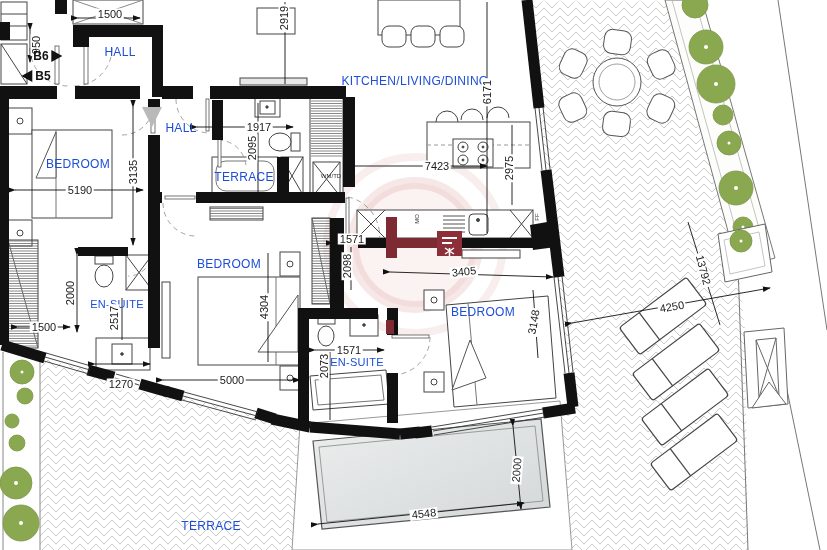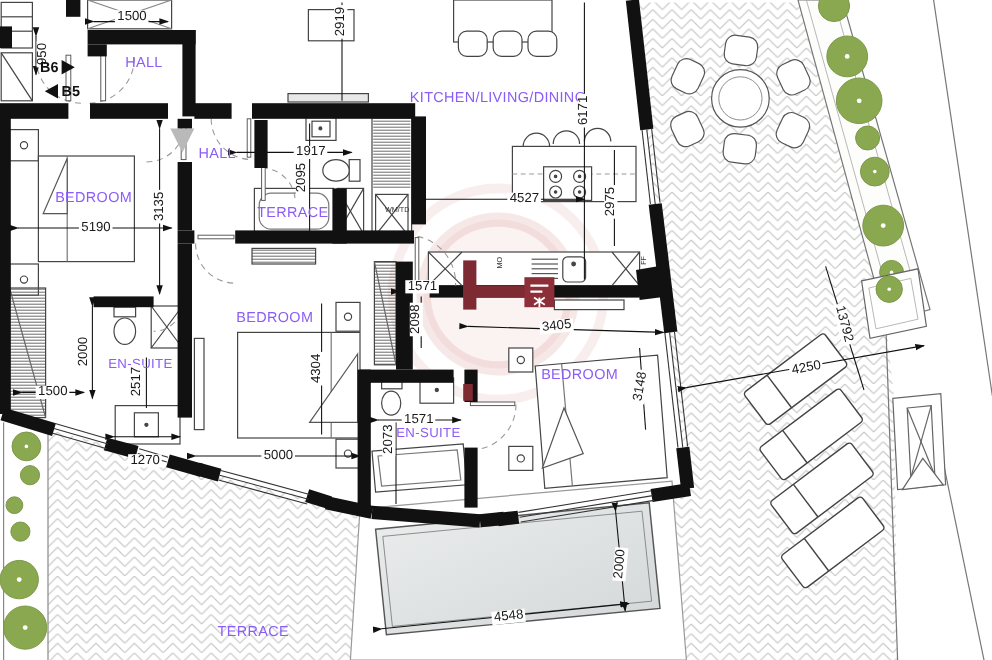--- a/index.html
+++ b/index.html
@@ -1,21 +1,21 @@
 <!DOCTYPE html>
 <html><head>
 <meta charset="utf-8">
 <style>
   html,body{margin:0;padding:0;background:#fff;}
   #plan{position:relative;width:827px;height:550px;overflow:hidden;background:#fff;
         font-family:"Liberation Sans",sans-serif;}
   #plan svg{position:absolute;left:0;top:0;}
   .lbl{position:absolute;transform:translate(-50%,-50%);white-space:nowrap;
        color:#1a1a1a;font-size:11px;background:#fff;padding:0 2px;line-height:1;}
-  .room{font-size:12px;background:transparent;letter-spacing:.3px;color:#8b5cf6;}
+  .room{font-size:12px;background:transparent;letter-spacing:.3px;color:#1d4ed8;}
   .tiny{font-size:6px;padding:0;background:transparent;color:#333;}
   .r90{transform:translate(-50%,-50%) rotate(-90deg);}
   .r80{transform:translate(-50%,-50%) rotate(-80deg);}
   .r75{transform:translate(-50%,-50%) rotate(75deg);}
   .rm10{transform:translate(-50%,-50%) rotate(-10deg);}
   .rm5{transform:translate(-50%,-50%) rotate(-6deg);}
   .r85{transform:translate(-50%,-50%) rotate(-85deg);}
   .unit{font-size:12px;font-weight:bold;background:transparent;display:flex;align-items:center;gap:3px;color:#111;}
   .tri-r{width:0;height:0;border-top:6px solid transparent;border-bottom:6px solid transparent;border-left:11px solid #111;display:inline-block;}
   .tri-l{width:0;height:0;border-top:6px solid transparent;border-bottom:6px solid transparent;border-right:11px solid #111;display:inline-block;}
@@ -482,40 +482,40 @@
 
 
 <div class="lbl" style="left:110px;top:14px">1500</div>
 <div class="lbl r90" style="left:36px;top:45px">950</div>
 <div class="lbl room" style="left:120px;top:52px">HALL</div>
 
 <div class="lbl unit" style="left:48px;top:56px">
   <span>B6</span>
       <span class="tri-r"></span>
 </div>
-<div class="lbl unit" style="left:52px;top:76px">
+<div class="lbl unit" style="left:36px;top:76px">
   <span class="tri-l"></span>
       <span>B5</span>
 </div>
 
 <div class="lbl r90" style="left:284px;top:18px">2919</div>
 <div class="lbl room" style="left:415px;top:81px">KITCHEN/LIVING/DINING</div>
 <div class="lbl r90" style="left:487px;top:92px">6171</div>
 
 <div class="lbl room" style="left:181px;top:128px">HALL</div>
 <div class="lbl" style="left:259px;top:127px">1917</div>
 <div class="lbl r90" style="left:252px;top:148px">2095</div>
 <div class="lbl room" style="left:78px;top:164px">BEDROOM</div>
 <div class="lbl" style="left:80px;top:190px">5190</div>
 <div class="lbl r90" style="left:133px;top:172px">3135</div>
 <div class="lbl room" style="left:244px;top:177px">TERRACE</div>
 <div class="lbl tiny" style="left:331px;top:176px">WM/TD</div>
 <div class="lbl tiny r90" style="left:417px;top:219px">MO</div>
 <div class="lbl tiny r90" style="left:537px;top:217px">FF</div>
-<div class="lbl" style="left:437px;top:166px">4527</div>
+<div class="lbl" style="left:437px;top:166px">7423</div>
 <div class="lbl r90" style="left:509px;top:168px">2975</div>
 
 <div class="lbl" style="left:352px;top:239px">1571</div>
 <div class="lbl r90" style="left:347px;top:266px">2098</div>
 <div class="lbl room" style="left:229px;top:264px">BEDROOM</div>
 <div class="lbl r90" style="left:264px;top:307px">4304</div>
 <div class="lbl" style="left:232px;top:380px">5000</div>
 <div class="lbl rm5" style="left:464px;top:272px">3405</div>
 <div class="lbl room" style="left:483px;top:312px">BEDROOM</div>
 <div class="lbl r80" style="left:534px;top:322px">3148</div>

